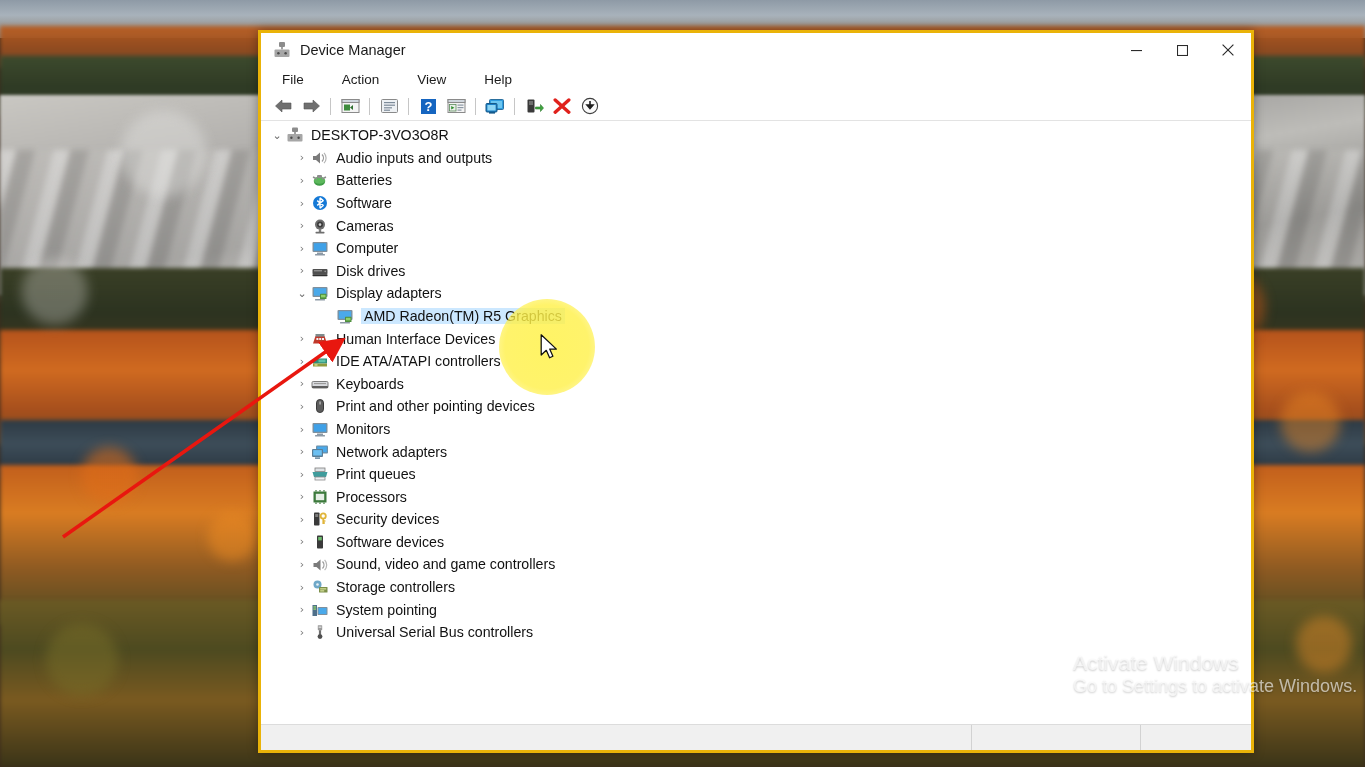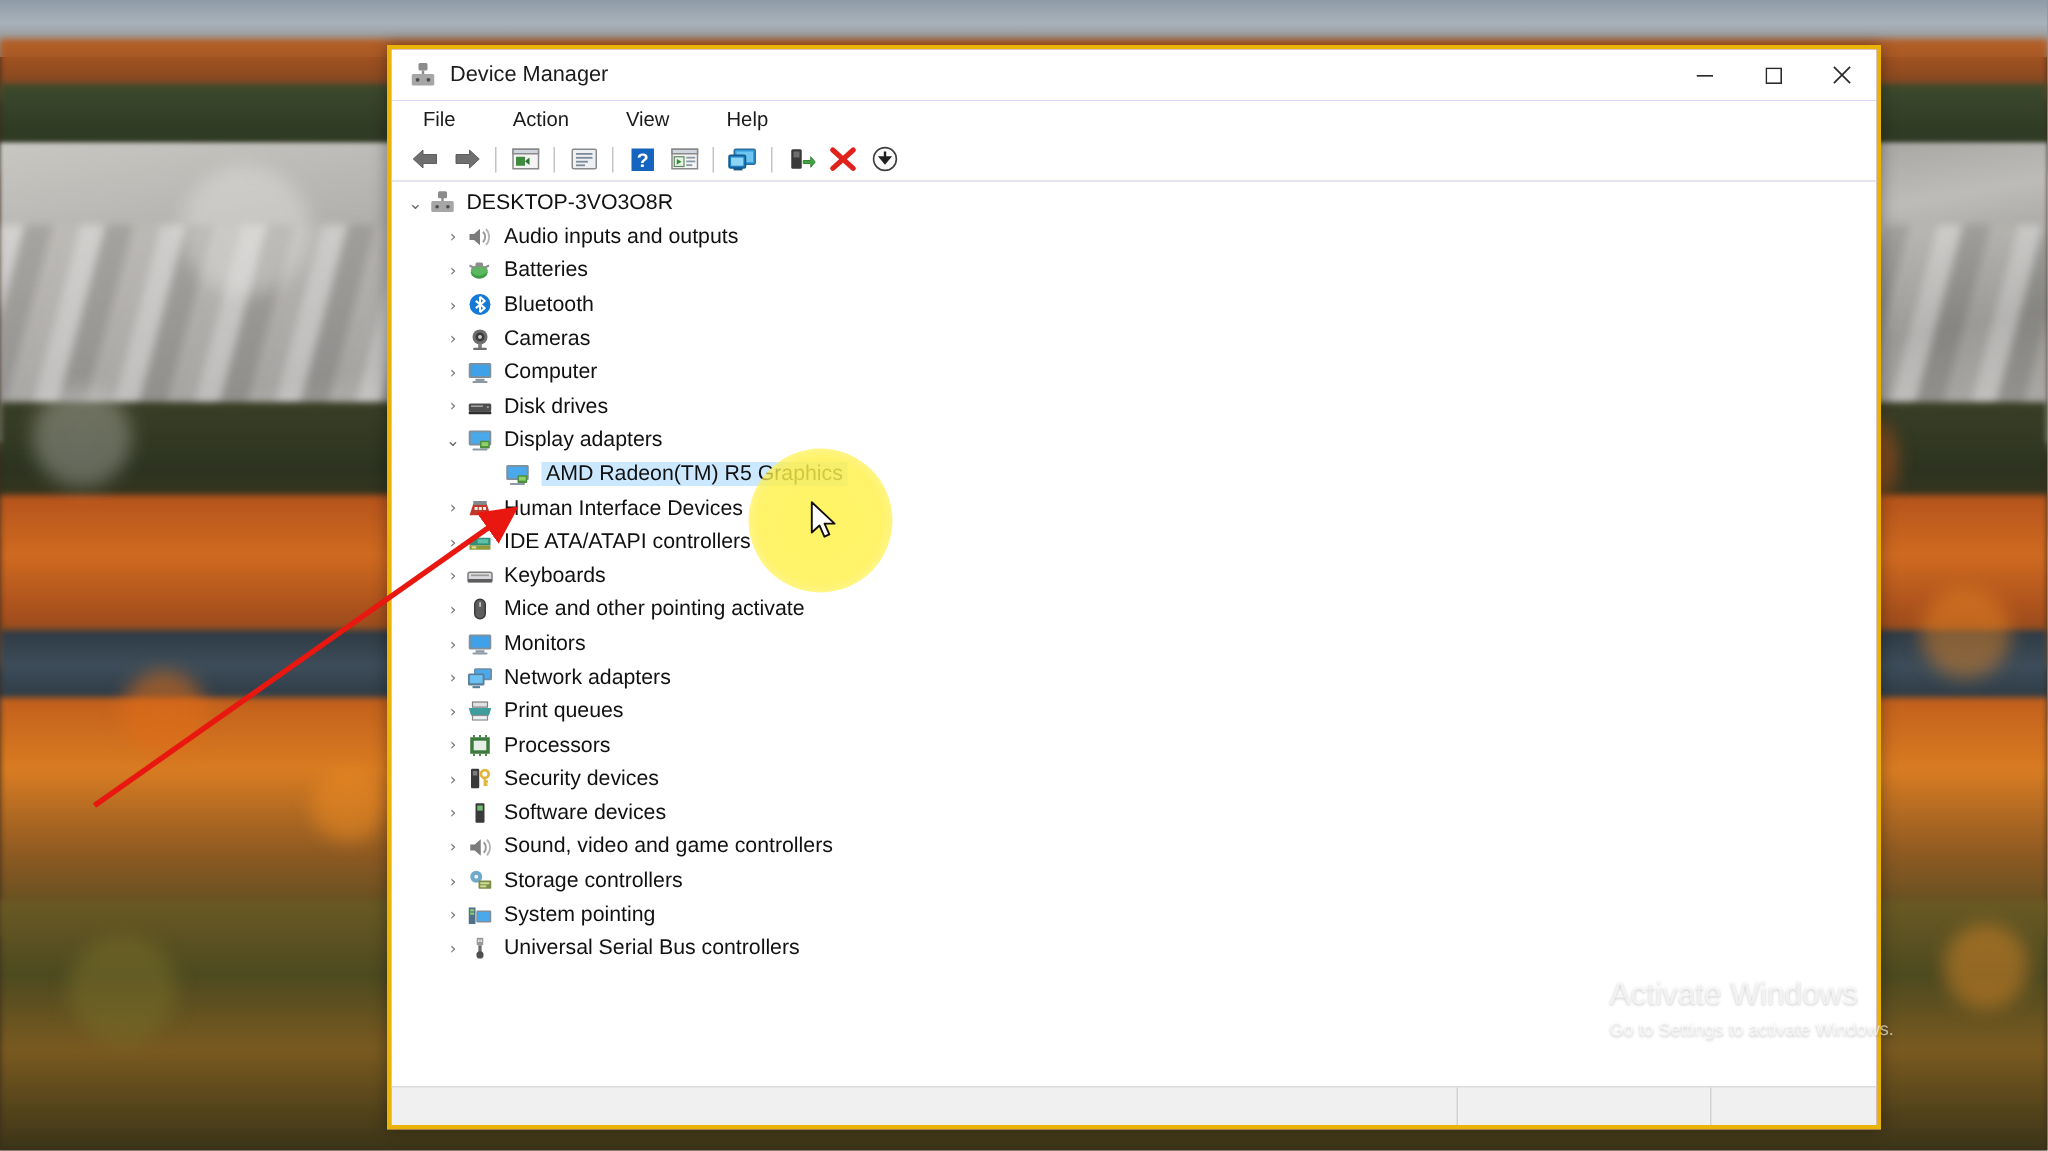--- a/index.html
+++ b/index.html
@@ -112,21 +112,21 @@
   
   #spotlight{position:absolute;left:499px;top:299px;width:96px;height:96px;
              border-radius:50%;pointer-events:none;
              background:radial-gradient(circle,rgba(255,242,74,.85) 0%,rgba(255,240,70,.8) 62%,rgba(255,240,70,.45) 84%,rgba(255,240,70,0) 100%);}
   #cursor{position:absolute;left:540px;top:334px;pointer-events:none;}
   #arrow{position:absolute;left:0;top:0;width:1365px;height:767px;pointer-events:none;}
 
   #watermark{position:absolute;left:1073px;top:650px;pointer-events:none;
              color:rgba(255,255,255,.62);text-shadow:0 1px 2px rgba(0,0,0,.22);}
   #wm-title{font-size:21px;line-height:26px;font-weight:400;}
-  #wm-sub{font-size:12px;line-height:20px;text-align:center;}
+  #wm-sub{font-size:18px;line-height:20px;text-align:center;}
 </style>
 </head>
 <body>
 
 <div id="wallpaper">
   <div class="wp-layer wp-sky"></div>
   <div class="wp-layer wp-band1"></div>
   <div class="wp-layer wp-band2"></div>
   <div class="wp-layer wp-rock"></div>
   <div class="wp-layer wp-rock2"></div>
@@ -303,21 +303,21 @@
               <path d="M2 5 L6 7 M15 5 L11 7" stroke="#8d8d8d" stroke-width="1.4"></path>
             </svg></div>
           <div class="lbl">Batteries</div>
         </div>
         <div class="row" style="padding-left: 33px;">
           <div class="chev">›</div>
           <div class="ico"><svg width="18" height="16" viewBox="0 0 18 16">
               <circle cx="9" cy="8" r="7" fill="#1579d6"></circle>
               <path d="M9 2.8 L12.2 5.6 L6.2 10.4 M9 13.2 L12.2 10.4 L6.2 5.6 M9 2.8 L9 13.2" stroke="#fff" stroke-width="1.35" fill="none" stroke-linejoin="round"></path>
             </svg></div>
-          <div class="lbl">Bluetooth</div>
+          <div class="lbl">Software</div>
         </div>
         <div class="row" style="padding-left: 33px;">
           <div class="chev">›</div>
           <div class="ico"><svg width="18" height="16" viewBox="0 0 18 16">
               <circle cx="9" cy="6.6" r="5" fill="#6e6e6e"></circle>
               <circle cx="9" cy="6.6" r="3" fill="#3b3b3b"></circle>
               <circle cx="9" cy="6.6" r="1.3" fill="#cfcfcf"></circle>
               <rect x="7.8" y="11" width="2.4" height="3.4" fill="#7d7d7d"></rect>
               <rect x="4.5" y="13.8" width="9" height="1.6" rx=".6" fill="#6e6e6e"></rect>
             </svg></div>
@@ -394,21 +394,21 @@
               <rect x="3" y="7" width="12" height="1.1" fill="#9a9a9a"></rect>
             </svg></div>
           <div class="lbl">Keyboards</div>
         </div>
         <div class="row" style="padding-left: 33px;">
           <div class="chev">›</div>
           <div class="ico"><svg width="18" height="16" viewBox="0 0 18 16">
               <rect x="5.5" y="1.5" width="7" height="13" rx="3.4" fill="#5d5d5d" stroke="#3a3a3a" stroke-width="1"></rect>
               <rect x="8.5" y="3.5" width="1.1" height="3" fill="#cfcfcf"></rect>
             </svg></div>
-          <div class="lbl">Mice and other pointing activate</div>
+          <div class="lbl">Print and other pointing devices</div>
         </div>
         <div class="row" style="padding-left: 33px;">
           <div class="chev">›</div>
           <div class="ico"><svg width="18" height="16" viewBox="0 0 18 16">
               <rect x="1.5" y="2" width="15" height="10" rx="1" fill="#7f8f9c"></rect>
               <rect x="2.8" y="3.2" width="12.4" height="7.5" fill="#3fa1e8"></rect>
               <rect x="6" y="12.5" width="6" height="1.6" fill="#8d9aa6"></rect>
               <rect x="4" y="14" width="10" height="1.4" rx=".5" fill="#8d9aa6"></rect>
             </svg></div>
           <div class="lbl">Monitors</div>

